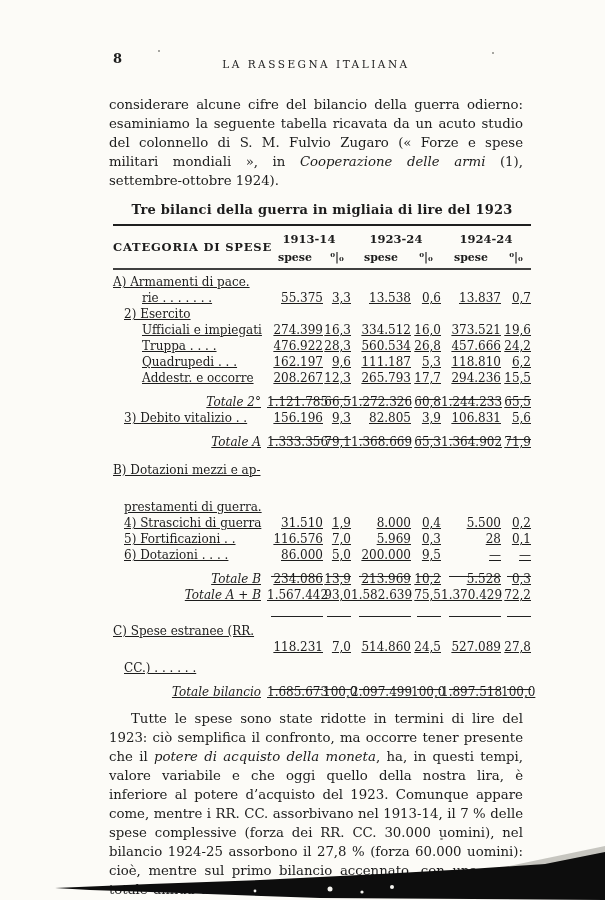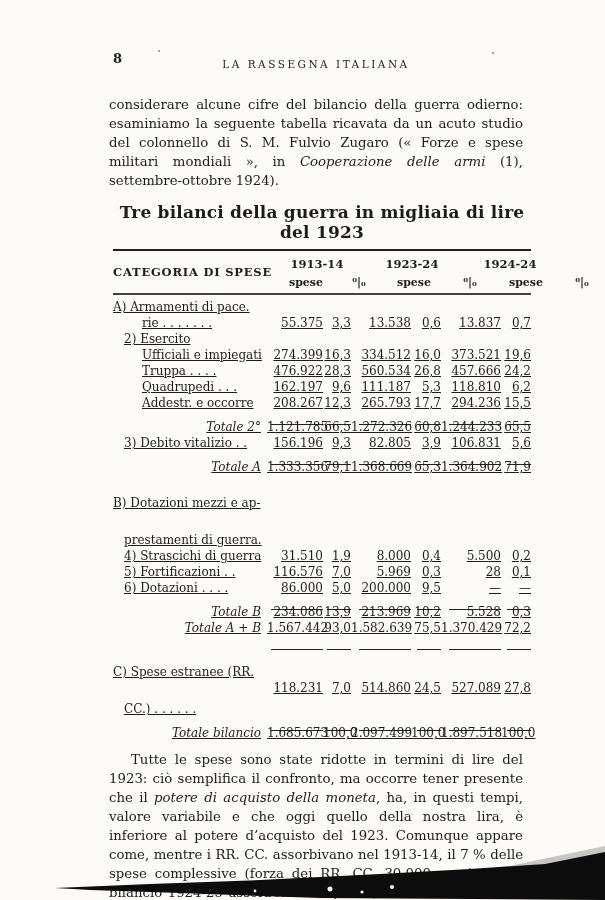--- a/index.html
+++ b/index.html
@@ -11,31 +11,31 @@
   
   .runhead{position:absolute;top:50px;left:97px;width:438px;height:18px;}
   .pagenum{position:absolute;left:16px;top:1px;font-weight:bold;font-size:13px;}
   .jtitle{text-align:center;font-size:10.5px;letter-spacing:2.5px;color:#222;margin-top:8px;}
   
   .content{position:absolute;left:97px;top:83px;width:438px;}
   p.body{margin:12px;font-size:13.3px;line-height:19px;text-align:justify;}
   p.indent{text-indent:22px;margin-top:9px;}
   
   .tablewrap{margin:12px 0 0 16px;width:418px;}
-  .ttitle{text-align:center;font-weight:bold;font-size:17px;letter-spacing:.2px;margin-bottom:7px;}
+  .ttitle{text-align:center;font-weight:bold;font-size:13px;letter-spacing:.2px;margin-bottom:7px;}
   .thead{position:relative;border-top:2.5px solid #1f1f1f;border-bottom:2px solid #404040;padding:6px 0 4px;}
   .thcat{position:absolute;left:0;top:50%;transform:translateY(-50%);font-weight:bold;font-size:11.5px;letter-spacing:.8px;}
-  .thyears{display:grid;grid-template-columns:154px 84px 90px 90px;gap:8px;}
+  .thyears{display:grid;grid-template-columns:154px 84px 90px 90px;}
   .thyears .spacer{height:1px;}
   .thyear{text-align:center;font-weight:bold;font-size:11.5px;}
-  .thsubrow{display:grid;grid-template-columns:154px 56px 28px 60px 30px 60px 30px;margin-top:5px;gap:11px;}
+  .thsubrow{display:grid;grid-template-columns:154px 56px 28px 60px 30px 60px 30px;margin-top:5px;}
   .thsub{text-align:center;font-weight:bold;font-size:11px;}
   .tbody{font-size:12px;padding-top:4px;text-decoration:underline;}
   .trow{display:grid;grid-template-columns:154px 56px 28px 60px 30px 60px 30px;line-height:16px;}
-  .trow.gap{margin-top:20px;}
+  .trow.gap{margin-top:12px;}
   .tlabel{white-space:nowrap;}
   .lab-section{padding-left:0;}
   .lab-item{padding-left:11px;}
   .lab-seccont{padding-left:11px;margin-top:21px;}
   .lab-cont,.lab-sub{padding-left:29px;}
   .lab-total{text-align:right;font-style:italic;padding-right:6px;}
   .tcell{text-align:right;white-space:nowrap;}
   .rulerow{height:6px;align-items:end;margin-top:2px;}
   .rulebar{display:inline-block;height:0;border-top:1.5px solid #222;}
   .rulebar.scol{width:52px;}

